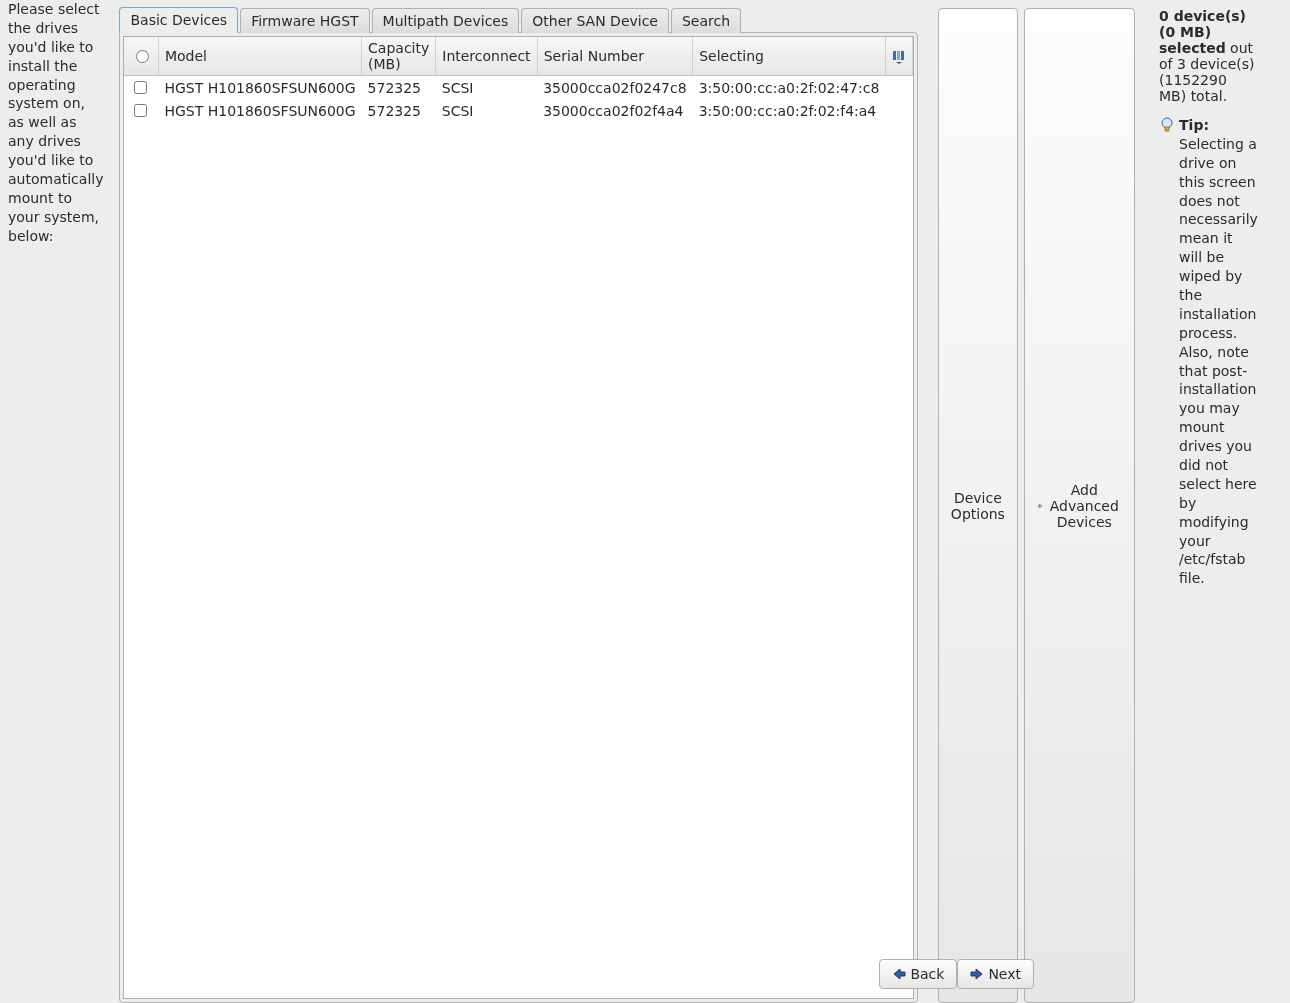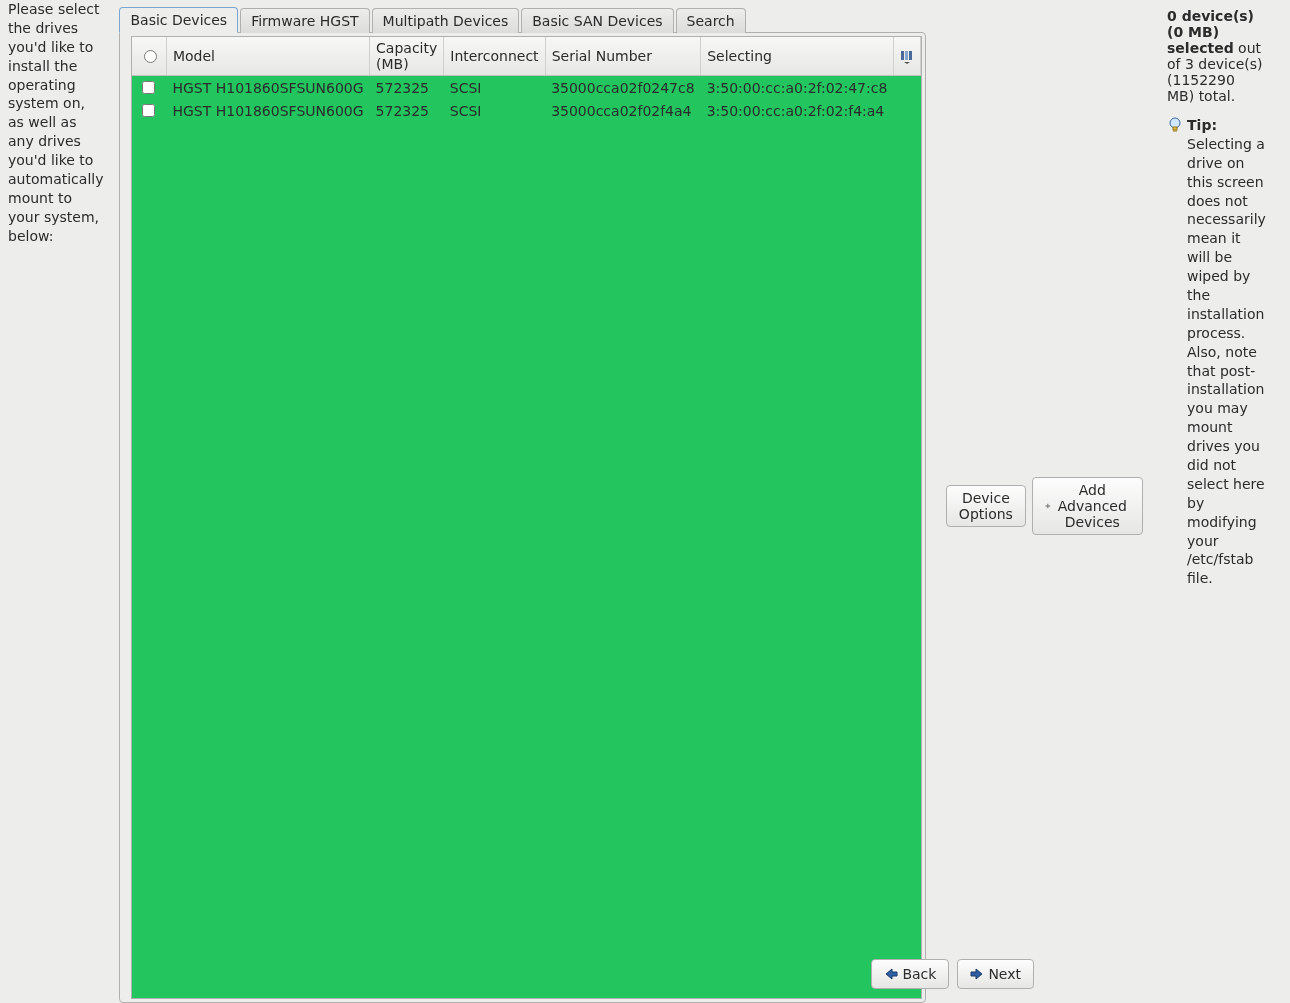--- a/index.html
+++ b/index.html
@@ -4,50 +4,50 @@
 <style>
 * { box-sizing: border-box; font-family: "DejaVu Sans", "Liberation Sans", sans-serif; }
 body { margin: 0; padding: 0; background: #ededeb; color: #2b2b2b; font-size: 13px; width: 1290px; }
 .window { width: 1048px; height: 1003px; display: flex; flex-direction: row; position: relative; }
 .instruction { padding: 0 8px; line-height: 1.35; font-size: 14px; }
 .tab-area { margin: 6px 8px 0 8px; flex: 1; display: flex; flex-direction: column; }
 .tabs { display: flex; align-items: flex-end; position: relative; top: 1px; z-index: 2; }
 .tab { padding: 4px 10px; border: 1px solid #b0b0ae; border-bottom: none; background: linear-gradient(#ededeb,#dcdcda); border-radius: 4px 4px 0 0; margin-right: 2px; cursor: pointer; font-size: 14px; color: #2b2b2b; }
 .tab.active { background: #ededeb; border: 1px solid #7aa7d0; border-bottom: 1px solid #ededeb; font-weight: 400; }
 .tab-panel { border: 1px solid #b0b0ae; background: #ededeb; border-radius: 0 4px 4px 4px; flex: 1; padding: 3px; display: flex; flex-direction: column; }
-.table-wrap { border: 1px solid #b0b0ae; background: #22c55e; flex: 1; overflow: auto; margin-left: 8px; }
+.table-wrap { border: 1px solid #b0b0ae; background: #ffffff; flex: 1; overflow: auto; }
 table { border-collapse: collapse; width: 100%; }
 thead th { background: linear-gradient(#f7f7f5,#e6e6e4); text-align: left; font-weight: 400; border-right: 1px solid #d0d0ce; border-bottom: 1px solid #c0c0be; padding: 3px 6px; font-size: 14px; position: sticky; top: 0; }
 thead th.chk-col { width: 42px; text-align: center; }
 thead th.opt-col { width: 28px; text-align: center; }
 tbody td { padding: 2px 6px; font-size: 14px; white-space: nowrap; }
 tbody td.chk-cell { text-align: right; padding-right: 8px; }
 input[type=checkbox], input[type=radio] { width: 13px; height: 13px; }
-.action-row { display: flex; justify-content: flex-end; gap: 6px; padding: 8px 12px 0 12px; align-items: center; }
+.action-row { display: flex; justify-content: flex-end; gap: 6px; padding: 8px 12px 0 12px; }
 button { background: linear-gradient(#fdfdfd,#e6e6e4); border: 1px solid #b0b0ae; border-radius: 4px; padding: 4px 12px; font-size: 14px; cursor: pointer; display: inline-flex; align-items: center; gap: 4px; color: #2b2b2b; }
 .status-area { padding: 8px 12px 5px 12px; font-size: 14px; }
 .status-line b { font-weight: bold; }
 .tip-row { display: flex; align-items: flex-start; gap: 4px; margin-top: 12px; max-width: 580px; line-height: 1.35; }
 .tip-icon { flex-shrink: 0; margin-top: 1px; }
-.nav-row { position: absolute; bottom: 14px; right: 14px; display: flex; gap: 8px; border-radius: 15px; }
+.nav-row { position: absolute; bottom: 14px; right: 14px; display: flex; gap: 0; border-radius: 15px; }
 .nav-row button { padding: 6px 12px; }
 .col-icon svg { vertical-align: middle; }
 </style>
 </head>
 <body>
 <div class="window">
 
 <div class="instruction">Please select the drives you'd like to install the operating system on, as well as any drives you'd like to automatically mount to your system, below:</div>
 
 <div class="tab-area">
   <div class="tabs">
     <div class="tab active">Basic Devices</div>
     <div class="tab">Firmware HGST</div>
     <div class="tab">Multipath Devices</div>
-    <div class="tab">Basic SAN Devices</div>
+    <div class="tab">Other SAN Device</div>
     <div class="tab">Search</div>
   </div>
   <div class="tab-panel">
     <div class="table-wrap">
       <table>
         <thead>
           <tr>
             <th class="chk-col"><input type="radio" style=""></th>
             <th style="width:265px">Model</th>
             <th style="width:190px">Capacity (MB)</th>

